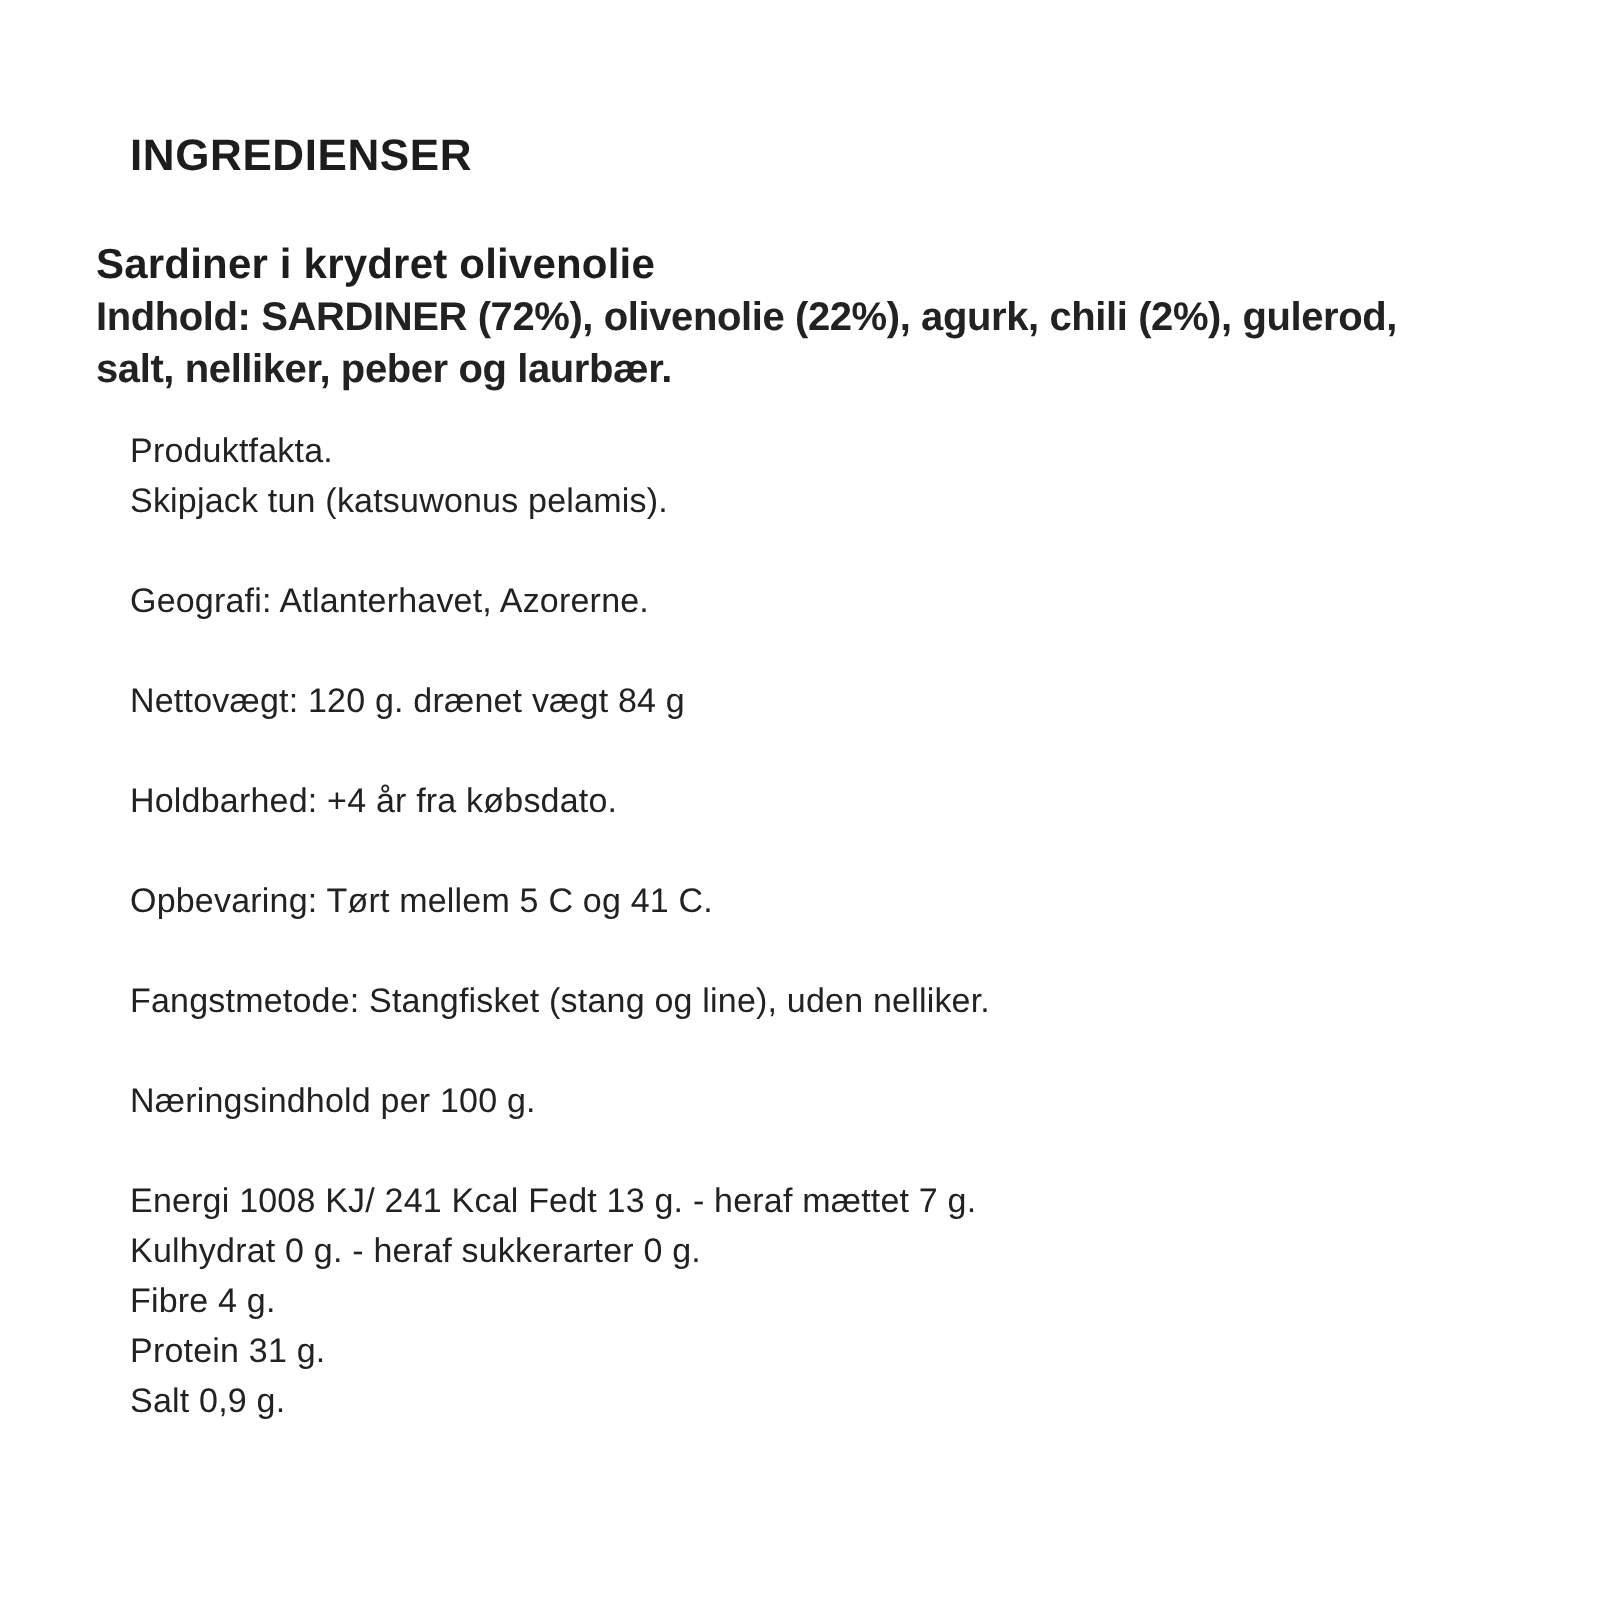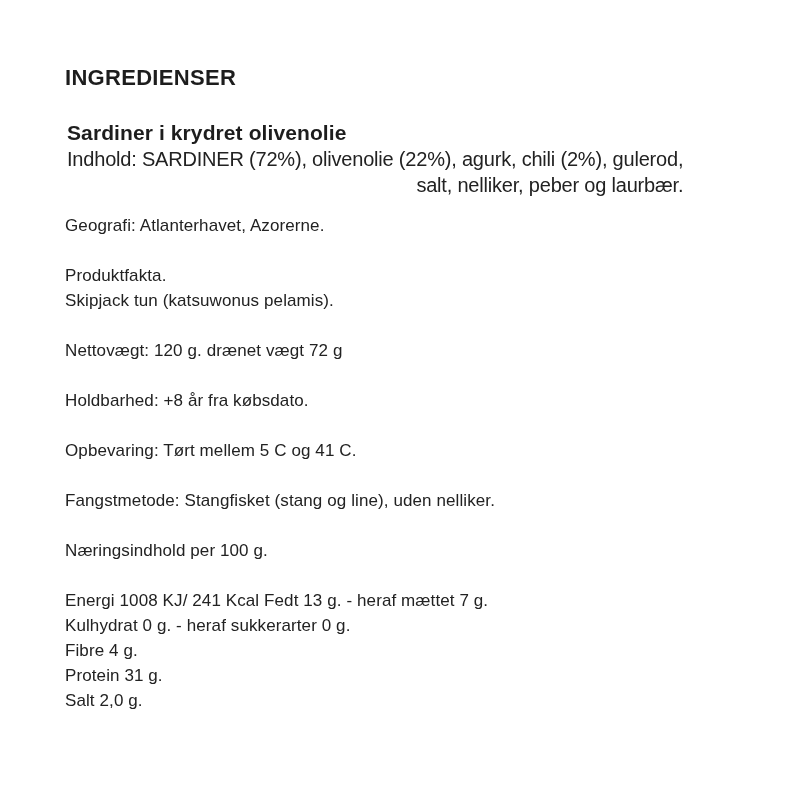--- a/index.html
+++ b/index.html
@@ -24,41 +24,40 @@
     margin: 0;
     font-size: 22px;
     line-height: 24px;
     font-weight: 700;
     letter-spacing: 0.3px;
     color: #1d1d1d;
     white-space: nowrap;
   }
   .product-block {
     position: absolute;
-    left: 67px;
+    left: 48px;
     top: 119px;
   }
   .product-name {
     margin: 0;
     font-size: 21px;
     line-height: 27px;
     font-weight: 700;
     letter-spacing: 0.1px;
     color: #1d1d1d;
     white-space: nowrap;
   }
   .ingredients-line {
     margin: 0;
     font-size: 20px;
     line-height: 26px;
-    font-weight: 400;
+    font-weight: 700;
     letter-spacing: -0.2px;
     color: #222222;
     white-space: nowrap;
-    text-align: right;
   }
   .facts-block {
     position: absolute;
     left: 65px;
     top: 213px;
   }
   .fact-group {
     margin: 0 0 25px 0;
   }
   .fact-line {
@@ -81,51 +80,51 @@
 
   <section class="product-block">
     <h2 class="product-name">Sardiner i krydret olivenolie</h2>
     <p class="ingredients-line">Indhold: SARDINER (72%), olivenolie (22%), agurk, chili (2%), gulerod,</p>
     <p class="ingredients-line">salt, nelliker, peber og laurbær.</p>
   </section>
 
   <section class="facts-block">
 
     <div class="fact-group">
-      <span class="fact-line">Geografi: Atlanterhavet, Azorerne.</span>
-    </div>
-
-    <div class="fact-group">
       <span class="fact-line">Produktfakta.</span>
       <span class="fact-line">Skipjack tun (katsuwonus pelamis).</span>
     </div>
 
     <div class="fact-group">
-      <span class="fact-line">Nettovægt: 120 g. drænet vægt 72 g</span>
+      <span class="fact-line">Geografi: Atlanterhavet, Azorerne.</span>
     </div>
 
     <div class="fact-group">
-      <span class="fact-line">Holdbarhed: +8 år fra købsdato.</span>
+      <span class="fact-line">Nettovægt: 120 g. drænet vægt 84 g</span>
+    </div>
+
+    <div class="fact-group">
+      <span class="fact-line">Holdbarhed: +4 år fra købsdato.</span>
     </div>
 
     <div class="fact-group">
       <span class="fact-line">Opbevaring: Tørt mellem 5 C og 41 C.</span>
     </div>
 
     <div class="fact-group">
       <span class="fact-line">Fangstmetode: Stangfisket (stang og line), uden nelliker.</span>
     </div>
 
     <div class="fact-group">
       <span class="fact-line">Næringsindhold per 100 g.</span>
     </div>
 
     <div class="fact-group">
       <span class="fact-line">Energi 1008 KJ/ 241 Kcal Fedt 13 g. - heraf mættet 7 g.</span>
       <span class="fact-line">Kulhydrat 0 g. - heraf sukkerarter 0 g.</span>
       <span class="fact-line">Fibre 4 g.</span>
       <span class="fact-line">Protein 31 g.</span>
-      <span class="fact-line">Salt 2,0 g.</span>
+      <span class="fact-line">Salt 0,9 g.</span>
     </div>
 
   </section>
 
 </div>
 
 </body></html>

